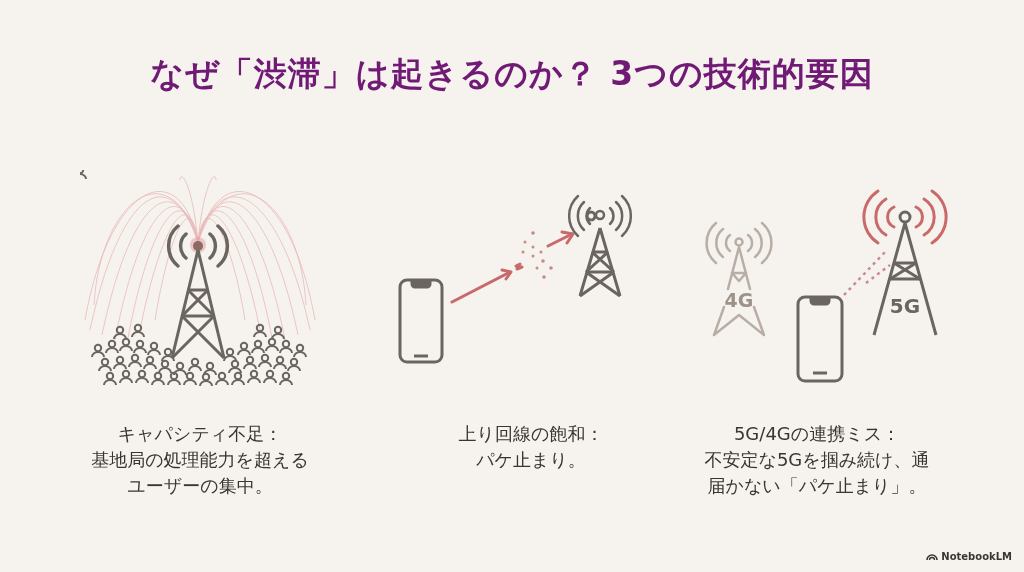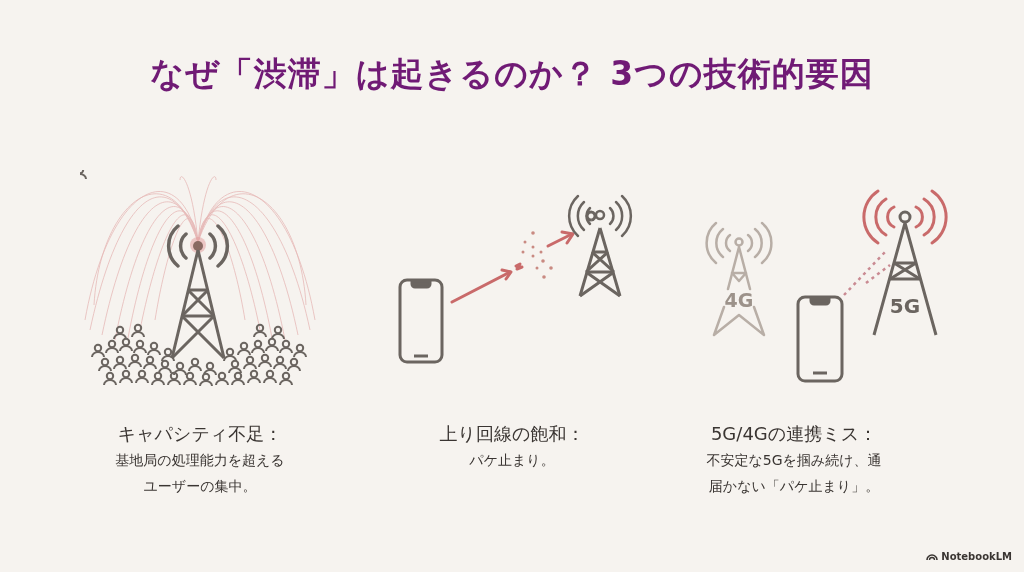--- a/index.html
+++ b/index.html
@@ -15,21 +15,21 @@
       text-align: center;
       font-size: 33px; font-weight: bold; color: #701a75;
       letter-spacing: 1px;
     }
     .illus { position: absolute; }
     .caption {
       position: absolute; top: 420px; width: 300px;
       text-align: center; color: #3a3532;
     }
     .caption .head { font-size: 18px; font-weight: normal; line-height: 27px; }
-    .caption .body { font-size: 14px; line-height: 26px; }
+    .caption .body { font-size: 18px; line-height: 26px; }
     .brand {
       position: absolute; right: 12px; bottom: 10px;
       font-size: 10px; font-weight: bold; color: #3a3532;
       display: flex; align-items: center; gap: 3px;
     }
   </style>
 </head>
 <body>
 
 <div class="title">なぜ「渋滞」は起きるのか？ 3つの技術的要因</div>
@@ -199,25 +199,25 @@
     <path d="M194 78 L220 94 M216 78 L190 94"></path>
   </g>
   <text x="205" y="128" text-anchor="middle" font-family="DejaVu Sans, sans-serif" font-weight="bold" font-size="20" fill="#6b6560">5G</text>
 </svg>
 
 <div class="caption" style="left:50px">
   <div class="head">キャパシティ不足：</div>
   <div class="body">基地局の処理能力を超える</div>
   <div class="body">ユーザーの集中。</div>
 </div>
-<div class="caption" style="left:362px">
+<div class="caption" style="left:381px">
   <div class="head">上り回線の飽和：</div>
   <div class="body">パケ止まり。</div>
 </div>
-<div class="caption" style="left:644px">
+<div class="caption" style="left:667px">
   <div class="head">5G/4Gの連携ミス：</div>
   <div class="body">不安定な5Gを掴み続け、通</div>
   <div class="body">届かない「パケ止まり」。</div>
 </div>
 
 <div class="brand">
   <svg width="12" height="9" viewBox="0 0 12 9">
     <path d="M1 8 a5 5 0 0 1 10 0" stroke="#3a3532" stroke-width="1.6" fill="none"></path>
     <path d="M3.5 8 a2.5 2.5 0 0 1 5 0" stroke="#3a3532" stroke-width="1.4" fill="none"></path>
   </svg>

